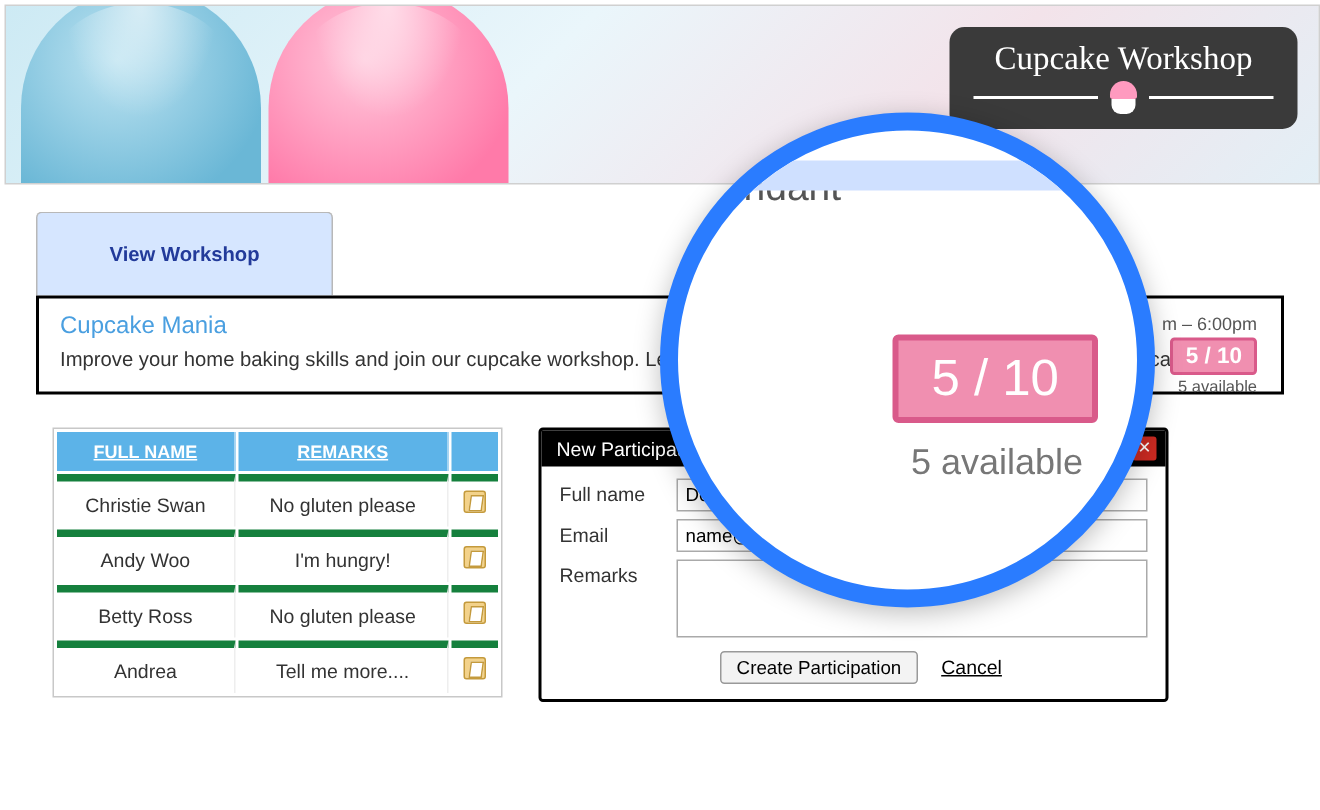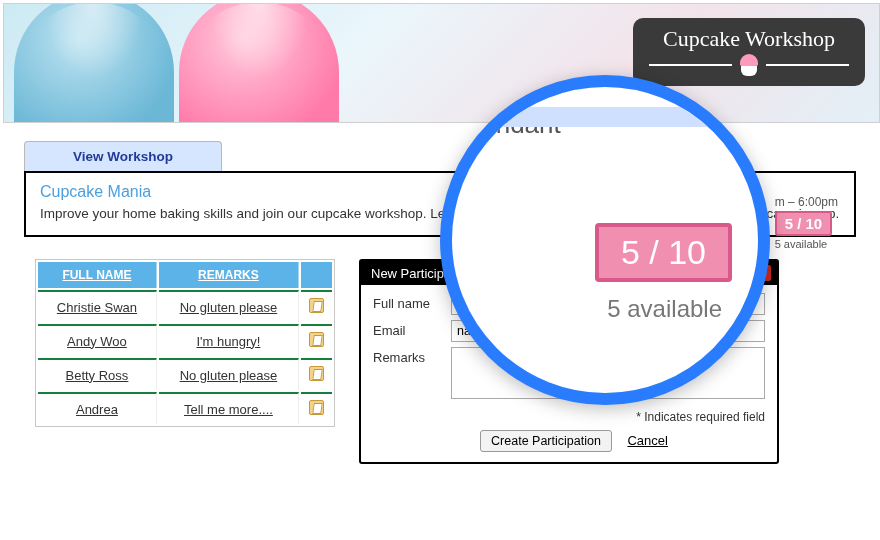--- a/index.html
+++ b/index.html
@@ -79,40 +79,39 @@
     font-size:13.5px;
     color:#223a9a;
     background:#fff;
     border-radius:4px 4px 0 0;
     margin-right:6px;
     cursor:pointer;
   }
   .tab.active {
     background:#d6e6ff;
     font-weight:bold;
-    padding:7px 48px;
+    padding:20px 48px;
   }
 
   
   .content-frame {
     margin: 0 24px;
     border:2px solid #000;
     padding:10px 14px 12px 14px;
     position:relative;
     background:#fff;
   }
   .workshop-title { color:#4a9fe0; font-size:16px; font-weight:500; }
   .workshop-desc { font-size:13.5px; line-height:1.35; margin-top:4px; }
 
   .slot-box {
     position:absolute;
     right:16px; top:10px;
-    text-align:left;
+    text-align:right;
     font-size:12px;
-    margin-top:12px;
   }
   .slot-time { color:#555; font-size:12px; margin-bottom:2px; white-space:nowrap; }
   .slot-badge {
     display:inline-block;
     background:#f08fb0;
     border:2px solid #d95a8a;
     border-radius:3px;
     color:#fff;
     font-weight:bold;
     font-size:15px;
@@ -134,25 +133,24 @@
     width:300px;
   }
   .participants thead tr { background:#5cb3e8; }
   .participants th {
     color:#fff; text-decoration:underline;
     font-size:12px; padding:6px 8px; font-weight:bold;
     border-right:1px solid #a5d4f1;
   }
   .participants th:last-child, .participants td:last-child { border-right:none; }
   .participants td {
-    border-top:2px solid #15803d;
+    border-top:5px solid #15803d;
     border-right:1px solid #eee;
     padding:6px 8px;
     text-align:center;
-    text-decoration:underline;
   }
   .participants td.name { text-align:center; }
   .edit-icon {
     display:inline-block; width:15px; height:15px;
     background:#f3d28a; border:1px solid #c49a3c; border-radius:2px;
     position:relative;
   }
   .edit-icon::after{
     content:""; position:absolute; left:3px; top:2px; width:7px; height:9px;
     background:#fff; border:1px solid #c49a3c; transform:skewX(-8deg);
@@ -310,21 +308,20 @@
       </div>
       <div class="np-row">
         <label>Email</label>
         <input type="text" value="name@example.com" style="">
       </div>
       <div class="np-row">
         <label>Remarks</label>
         <textarea style=""></textarea>
       </div>
     </div>
-    <div class="np-req">* Indicates required field</div>
     <div class="np-actions">
       <button>Create Participation</button>
       <button class="cancel">Cancel</button>
     </div>
   </div>
 </div>
 
 <div class="magnifier">
   <div class="mag-inner">
     <div class="mag-strip"></div>

